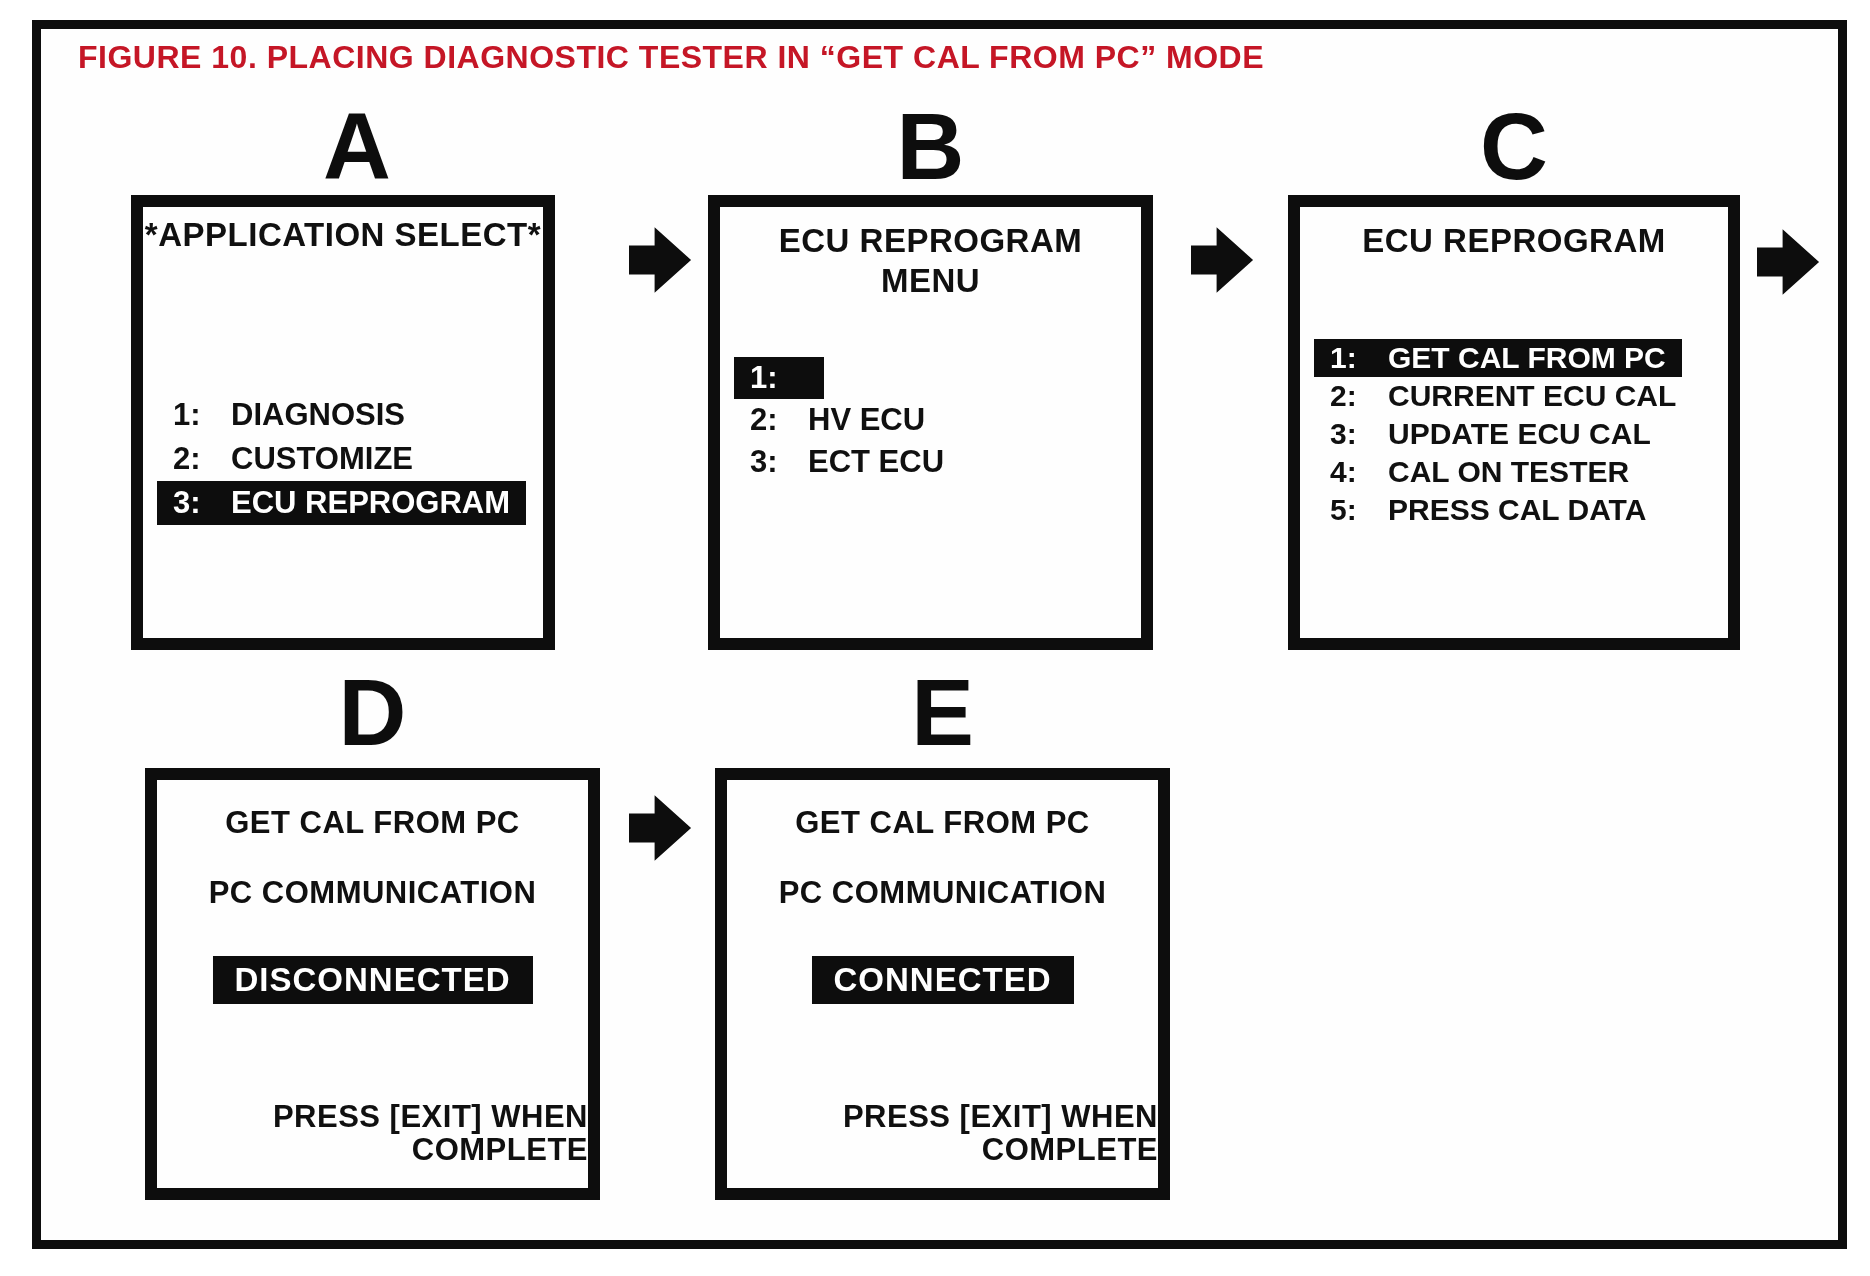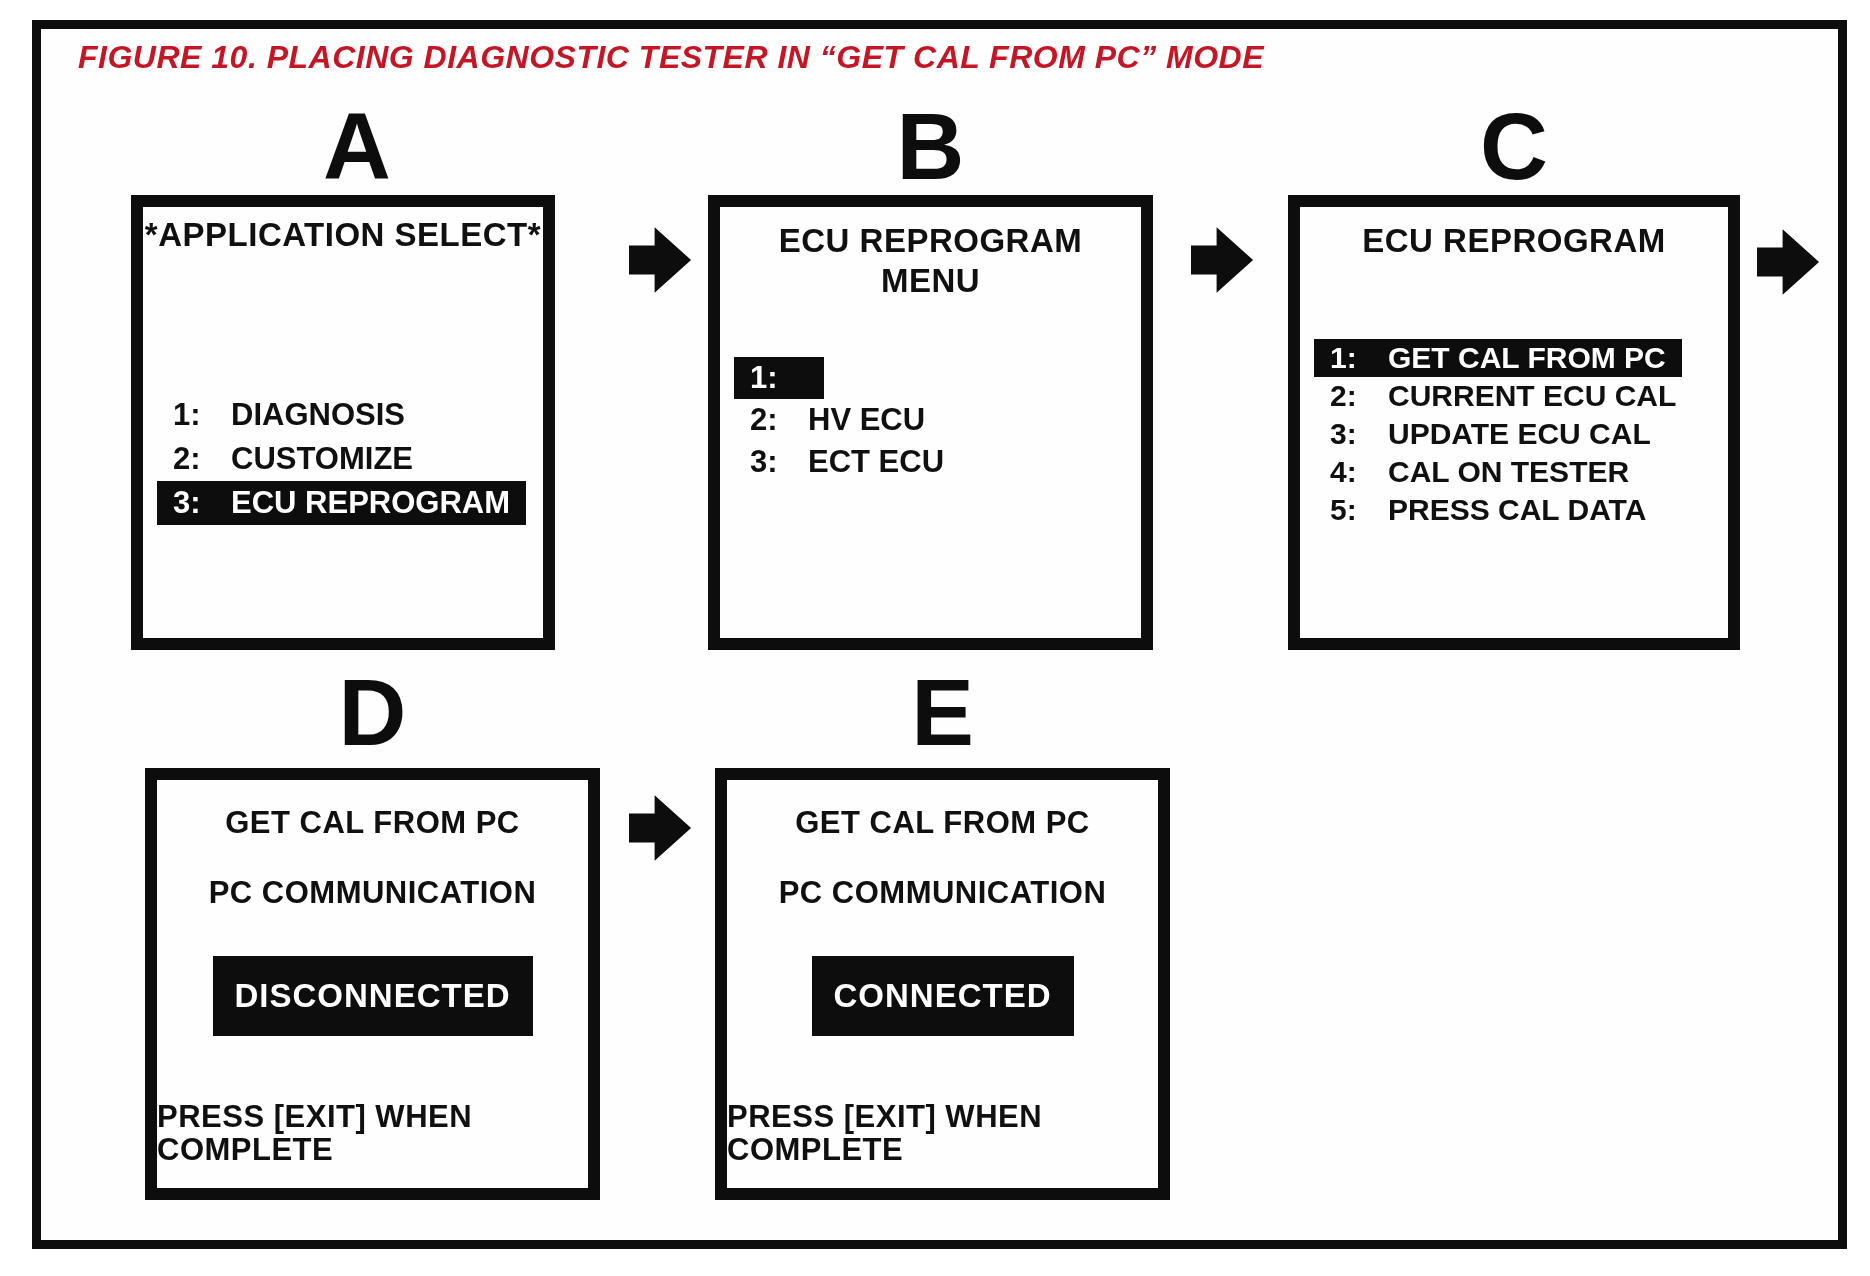--- a/index.html
+++ b/index.html
@@ -11,21 +11,20 @@
     -webkit-font-smoothing:antialiased;
   }
   .frame{
     position:absolute;left:32px;top:20px;width:1815px;height:1229px;
     border:9px solid #0d0d0d;box-sizing:border-box;background:#fefefe;
   }
   .fig-title{
     position:absolute;left:78px;top:40px;
     font-size:32px;line-height:34px;color:#c51626;letter-spacing:.5px;
     white-space:nowrap;
-    font-style:italic;
   }
   .panel-letter{
     position:absolute;font-size:94px;line-height:1;text-align:center;color:#0d0d0d;
   }
   .letter-a{left:131px;top:100px;width:452px;}
   .letter-b{left:708px;top:100px;width:445px;}
   .letter-c{left:1288px;top:100px;width:452px;}
   .letter-d{left:145px;top:666px;width:455px;}
   .letter-e{left:715px;top:666px;width:455px;}
   .screen{
@@ -59,24 +58,24 @@
   .statline{
     position:absolute;left:0;width:100%;text-align:center;
     font-size:31px;line-height:34px;white-space:nowrap;letter-spacing:.5px;
   }
   .line1{top:26px;}
   .line2{top:96px;}
   .status-bar{
     position:absolute;top:176px;left:50%;transform:translateX(-50%);
     height:48px;display:flex;align-items:center;
     background:#0d0d0d;color:#ffffff;
-    font-size:33px;padding:16px 22px;white-space:nowrap;letter-spacing:1px;
+    font-size:33px;padding:0 22px;white-space:nowrap;letter-spacing:1px;
   }
   .footer{
-    position:absolute;top:320px;left:0;width:100%;text-align:left;
+    position:absolute;top:320px;left:0;width:100%;text-align:right;
     font-size:31px;line-height:33px;letter-spacing:.5px;
   }
   .arrow{
     position:absolute;width:64px;height:76px;background:#0d0d0d;
     clip-path:polygon(0 31%,40% 31%,40% 7%,97% 50%,40% 93%,40% 69%,0 69%);
   }
   .a-ab{left:629px;top:222px;}
   .a-bc{left:1191px;top:222px;}
   .a-cout{left:1757px;top:224px;}
   .a-de{left:629px;top:790px;}

